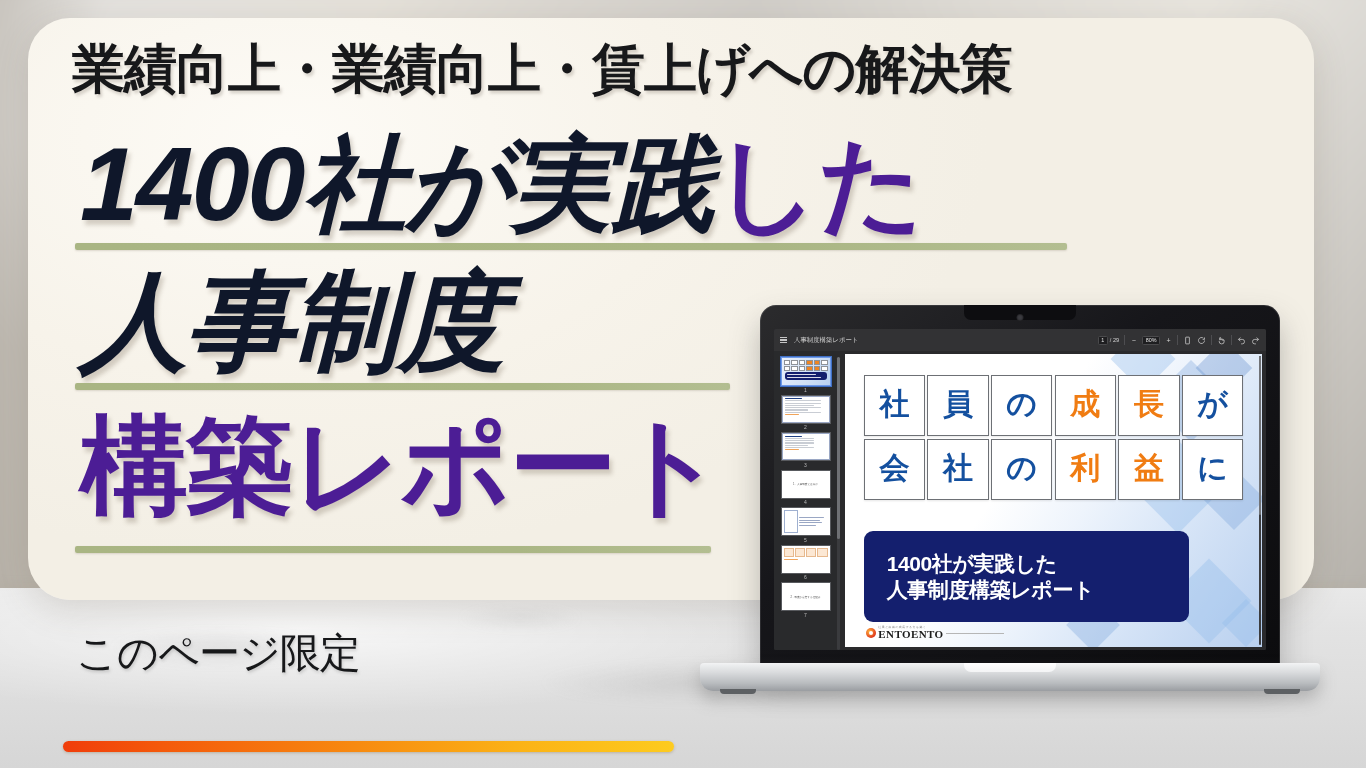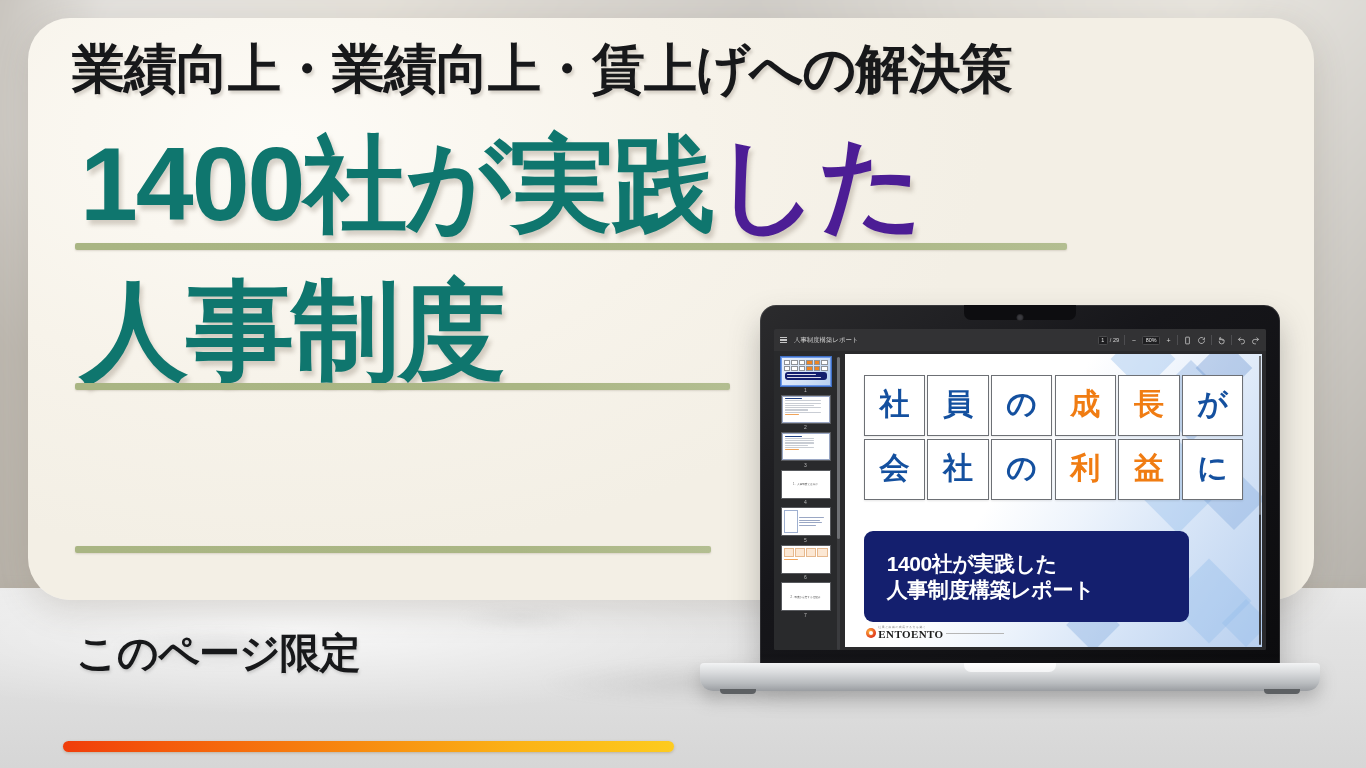--- a/index.html
+++ b/index.html
@@ -66,38 +66,38 @@
     letter-spacing:-1px; white-space:nowrap;
     text-shadow: 2px 3px 3px rgba(120,110,95,.26);
   }
   .hl {
     position:absolute; left:80px;
     font-weight:700; white-space:nowrap; letter-spacing:-2px;
     text-shadow: 3px 5px 4px rgba(125,112,95,.30);
     line-height:1;
   }
   .hl1 { top:132px; font-size:104px; }
-  .hl2 { top:277px; font-size:108px; }
+  .hl2 { top:268px; font-size:108px; }
   .hl3 { top:412px; font-size:108px; }
-  .or { color:#0f766e; }
+  .or { color:#0f172a;font-style:italic; }
   .nv { color:#4c1d95; }
 
   .rule {
     position:absolute; left:75px; height:7px; border-radius:2px;
     background:linear-gradient(90deg,#a9b583,#aab684 70%,#b3be91);
     box-shadow:0 1px 2px rgba(120,110,90,.22);
   }
   .rule1 { top:243px; width:992px; }
   .rule2 { top:383px; width:655px; }
   .rule3 { top:546px; width:636px; }
 
   
   .cta1 {
     position:absolute; left:76px; top:626px;
-    font-size:41px; font-weight:700; color:#17181a; letter-spacing:-1px;
+    font-size:41px; font-weight:400; color:#17181a; letter-spacing:-1px;
     text-shadow:1px 2px 3px rgba(120,120,120,.30);
     text-align:center;
   }
   .cta2 {
     position:absolute; left:74px; top:692px;
     font-size:44px; font-weight:700; color:#17181a; letter-spacing:-1.5px;
     text-shadow:1px 2px 3px rgba(120,120,120,.30);
   }
   .cta-underline {
     position:absolute; left:63px; top:741px; width:611px; height:11px;
@@ -281,20 +281,21 @@
   <div class="card"></div>
 
   <div class="subhead">業績向上・業績向上・賃上げへの解決策</div>
 
   <div class="hl hl1"><span class="or">1400社が実践</span><span class="nv">した</span></div>
   <div class="rule rule1"></div>
 
   <div class="hl hl2"><span class="or">人事制度</span></div>
   <div class="rule rule2"></div>
 
+  <div class="hl hl3"><span class="nv">構築レポート</span></div>
   <div class="rule rule3"></div>
 
   <div class="cta1">このページ限定</div>
   <div class="cta-underline"></div>
 
   <div class="laptop">
 
     <div class="lid">
       <div class="notch"></div>
       <div class="camera"></div>

